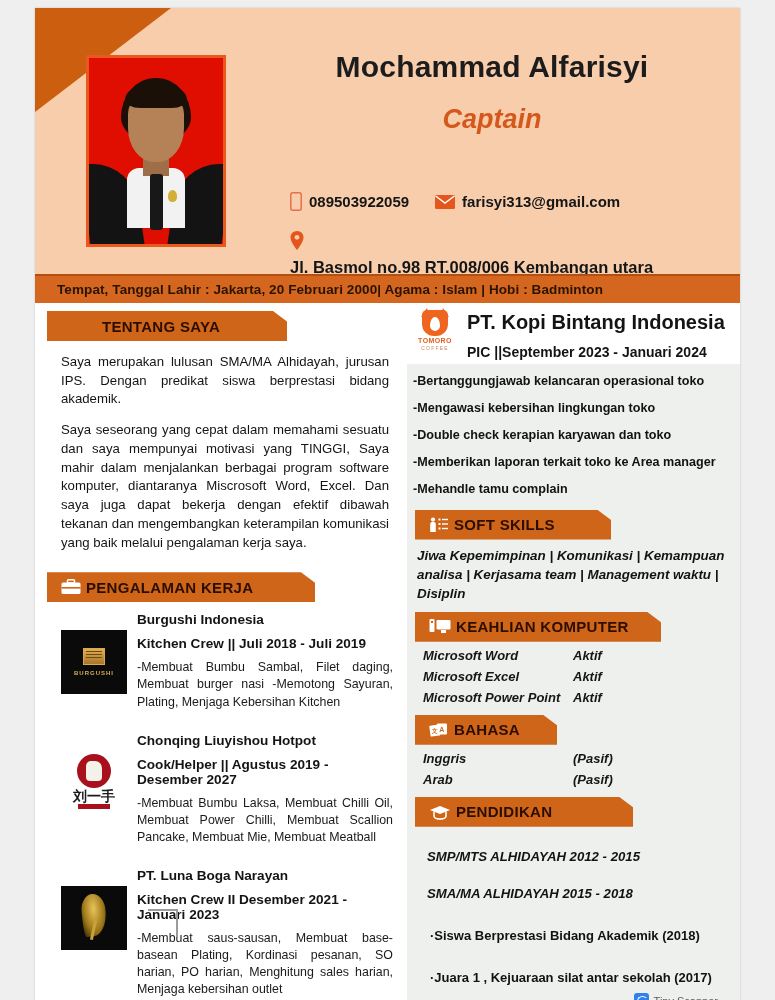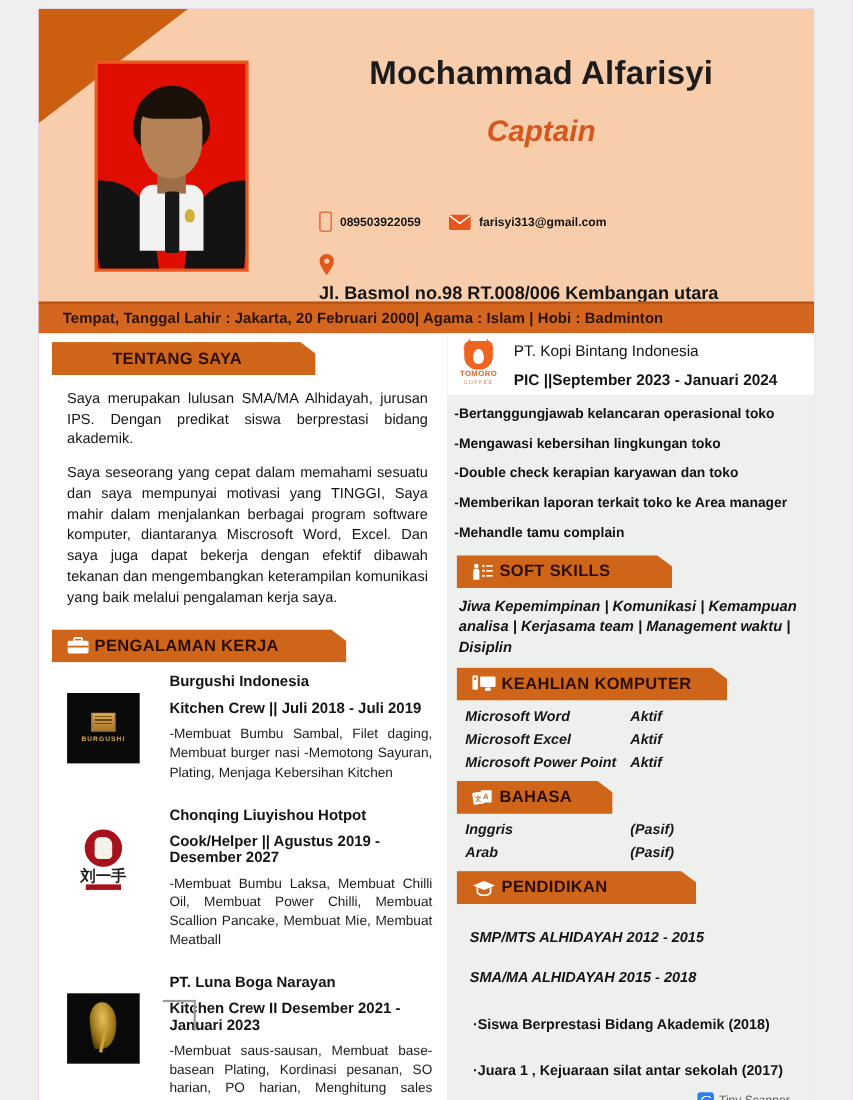--- a/index.html
+++ b/index.html
@@ -143,21 +143,21 @@
     font-weight: bold;
     color: #d4581c;
   }
   .contact-row {
     position: absolute;
     left: 255px;
     top: 184px;
     display: flex;
     align-items: center;
     gap: 7px;
-    font-size: 11px;
+    font-size: 15px;
     color: #151515;
     font-weight: bold;
   }
   .contact-row .sep { width: 12px; }
   .addr-row {
     position: absolute;
     left: 255px;
     top: 220px;
     width: 420px;
     display: flex;
@@ -292,21 +292,21 @@
     background: radial-gradient(ellipse at 50% 35%, #e8c35a 0%, #9a7516 60%, #2a2008 100%);
     border-radius: 50% 50% 60% 10% / 40% 40% 60% 40%;
     transform: rotate(-6deg);
   }
   .logo-wheat .wstem {
     position: absolute; left: 50%; top: 34px; margin-left: -2px;
     width: 3px; height: 20px; background: #c9a23c;
     transform: rotate(12deg);
   }
 
-  .exp-body { flex: 1 1 auto; min-width: 0; margin-left: 17px; }
+  .exp-body { flex: 1 1 auto; min-width: 0; }
   .exp-company {
     font-size: 13.6px; font-weight: bold; color: #141414;
     margin: 0 0 9px 0;
   }
   .exp-role {
     font-size: 13.6px; font-weight: bold; color: #141414;
     margin: 0 0 8px 0;
   }
   .exp-desc {
     font-size: 12.4px; line-height: 1.38; color: #1b1b1b;
@@ -357,21 +357,21 @@
   .tomoro .tname {
     position: absolute; left: 0; right: 0; top: 30px; text-align: center;
     font-size: 7px; font-weight: bold; color: #e0601d; letter-spacing: 0.4px;
   }
   .tomoro .tsub {
     position: absolute; left: 0; right: 0; top: 38px; text-align: center;
     font-size: 5px; color: #c98a62; letter-spacing: 1.2px;
   }
   .job-lines { flex: 1 1 auto; padding-top: 2px; }
   .job-company {
-    font-size: 14px; font-weight: normal; color: #141414; margin: 2px 0 10px 0;
+    font-size: 20px; font-weight: bold; color: #141414; margin: 2px 0 10px 0;
   }
   .job-role {
     font-size: 14px; font-weight: bold; color: #141414; margin: 0;
   }
   .bullet {
     font-size: 12.6px; color: #121212; font-weight: bold;
     margin: 0 0 12px 0; padding: 0 8px 0 6px; line-height: 1.2;
   }
   .skills-text {
     font-size: 13.4px; font-style: italic; font-weight: bold; color: #131313;

